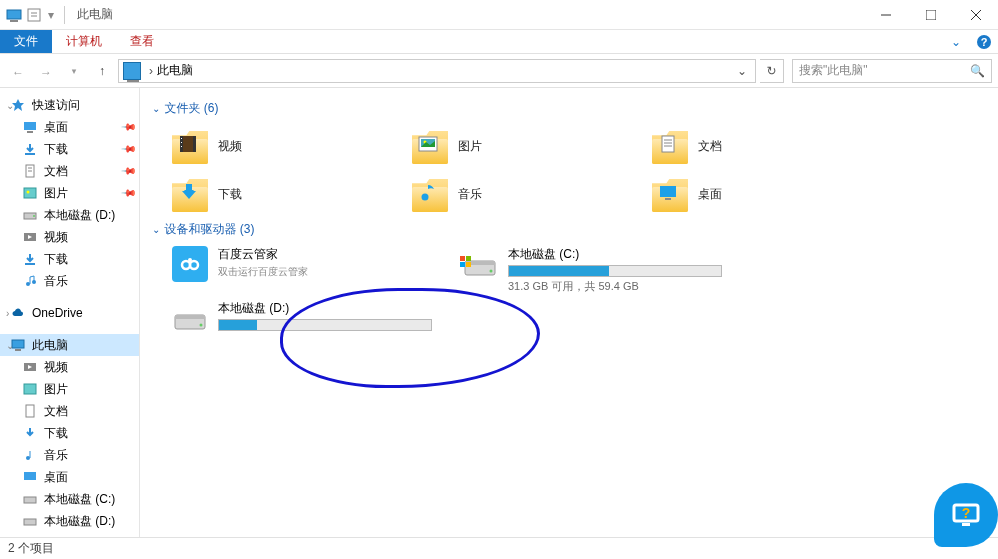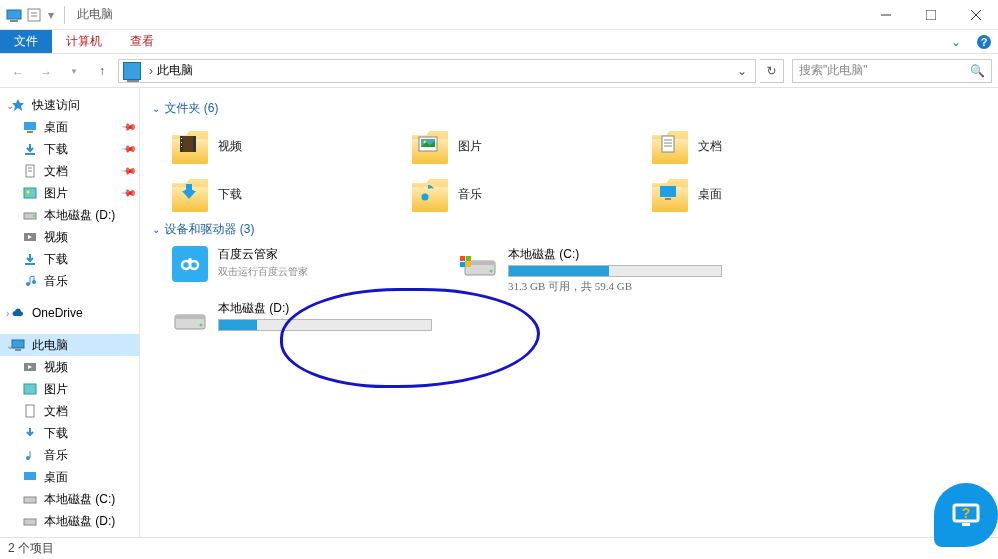--- a/index.html
+++ b/index.html
@@ -52,21 +52,21 @@
 .folder-front { position: absolute; left: 0; right: 0; bottom: 0; height: 70%; background: linear-gradient(#ffe9b0,#f7c23a); border-radius: 2px; }
 .folder-overlay { position: absolute; left: 6px; top: 6px; width: 20px; height: 20px; display: flex; align-items: center; justify-content: center; }
 .item-label { color: #222; }
 
 .drive-item { width: 260px; display: flex; gap: 10px; align-items: flex-start; }
 .drive-icon { width: 36px; height: 36px; display: flex; align-items: center; justify-content: center; }
 .drive-body { flex: 1; }
 .drive-name { margin-bottom: 2px; }
 .drive-bar { width: 100%; height: 12px; border: 1px solid #b8b8b8; background: #eaeaea; margin-bottom: 2px; position: relative; }
 .drive-bar-fill { height: 100%; background: #26a0da; }
-.drive-sub { font-size: 11px; color: #6a6a6a; font-family: Liberation Serif, serif; }
+.drive-sub { font-size: 11px; color: #6a6a6a; }
 .app-icon { width: 36px; height: 36px; background: #2eaef0; border-radius: 4px; display:flex; align-items:center; justify-content:center; color:#fff; font-size:18px; font-weight:bold; }
 .app-sub { color: #888; font-size: 10px; }
 
 .annotation { position: absolute; left: 140px; top: 200px; width: 260px; height: 100px; border: 3px solid #1414d0; border-radius: 50% 50% 60% 45% / 55% 50% 60% 50%; pointer-events: none; }
 
 .statusbar { height: 22px; border-top: 1px solid #e1e1e1; display: flex; align-items: center; padding: 0 8px; color: #444; }
 
 .watermark { position: absolute; right: 0; bottom: 12px; display: flex; align-items: center; gap: 8px; }
 .wm-badge { width: 64px; height: 64px; background: #0f97e6; border-radius: 50% 50% 50% 8px; display:flex; align-items:center; justify-content:center; position: relative; }
 .wm-text { color: #0f97e6; font-size: 24px; font-weight: bold; line-height: 1; }

